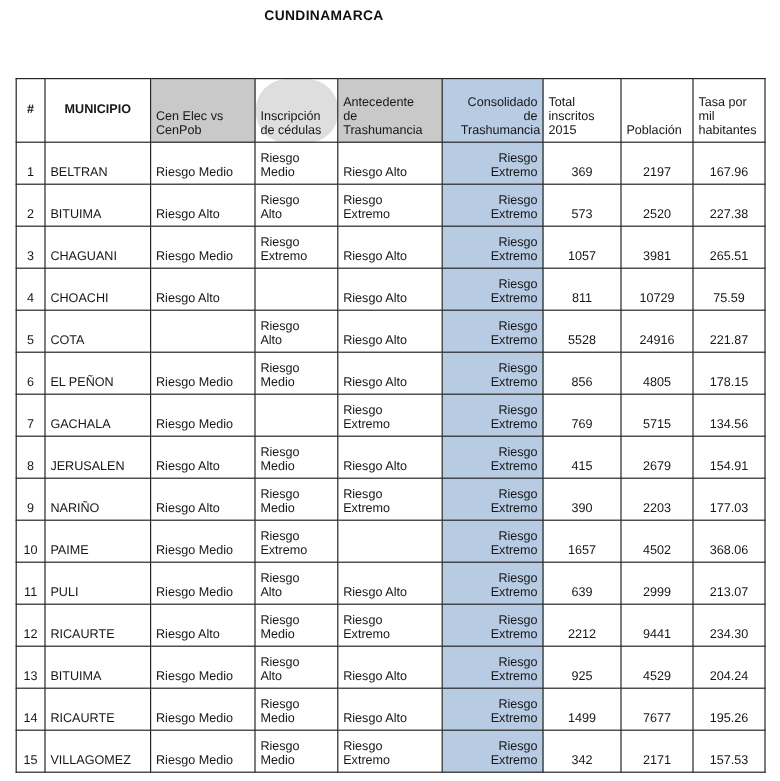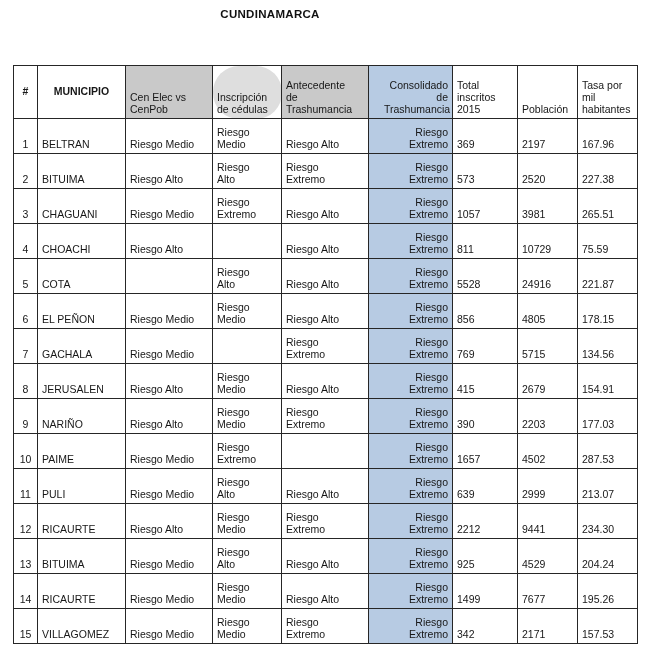--- a/index.html
+++ b/index.html
@@ -36,21 +36,21 @@
   }
   thead tr{height:53px;}
   tbody tr{height:35px;}
 
   th.col-num,th.col-municipio{font-weight:bold;text-align:center;vertical-align:middle;}
   th.col-cen_elec,th.col-antecedente{background:var(--c-gray-dark);margin-top:34px;}
   th.col-inscripcion{background:var(--c-gray-light);border-radius:26px;}
   th.col-consolidado,td.col-consolidado{background:var(--c-blue);text-align:right;}
 
   td.col-num{text-align:center;}
-  td.col-total,td.col-poblacion,td.col-tasa{text-align:left;}
+  td.col-total,td.col-poblacion,td.col-tasa{text-align:center;}
 
   .cell-text{display:inline-block;text-align:inherit;}
   .col-inscripcion .cell-text{max-width:52px;}
   .col-antecedente .cell-text,.col-consolidado .cell-text{max-width:64px;}
 </style>
 </head>
 <body>
 
 <div class="page-title">CUNDINAMARCA</div>
 
@@ -181,21 +181,21 @@
       </tr>
       <tr>
         <td class="col-num"><span class="cell-text">10</span></td>
         <td class="col-municipio"><span class="cell-text">PAIME</span></td>
         <td class="col-cen_elec"><span class="cell-text">Riesgo Medio</span></td>
         <td class="col-inscripcion"><span class="cell-text">Riesgo Extremo</span></td>
         <td class="col-antecedente"><span class="cell-text"></span></td>
         <td class="col-consolidado"><span class="cell-text">Riesgo Extremo</span></td>
         <td class="col-total"><span class="cell-text">1657</span></td>
         <td class="col-poblacion"><span class="cell-text">4502</span></td>
-        <td class="col-tasa"><span class="cell-text">287.53</span></td>
+        <td class="col-tasa"><span class="cell-text">368.06</span></td>
       </tr>
       <tr>
         <td class="col-num"><span class="cell-text">11</span></td>
         <td class="col-municipio"><span class="cell-text">PULI</span></td>
         <td class="col-cen_elec"><span class="cell-text">Riesgo Medio</span></td>
         <td class="col-inscripcion"><span class="cell-text">Riesgo Alto</span></td>
         <td class="col-antecedente"><span class="cell-text">Riesgo Alto</span></td>
         <td class="col-consolidado"><span class="cell-text">Riesgo Extremo</span></td>
         <td class="col-total"><span class="cell-text">639</span></td>
         <td class="col-poblacion"><span class="cell-text">2999</span></td>

